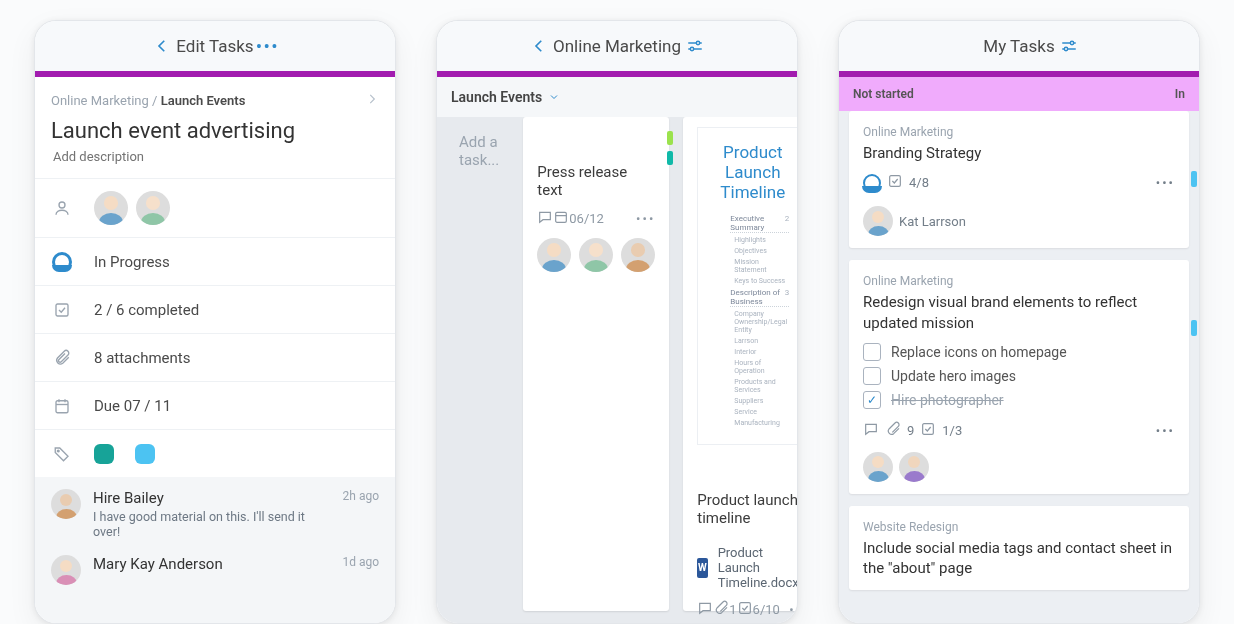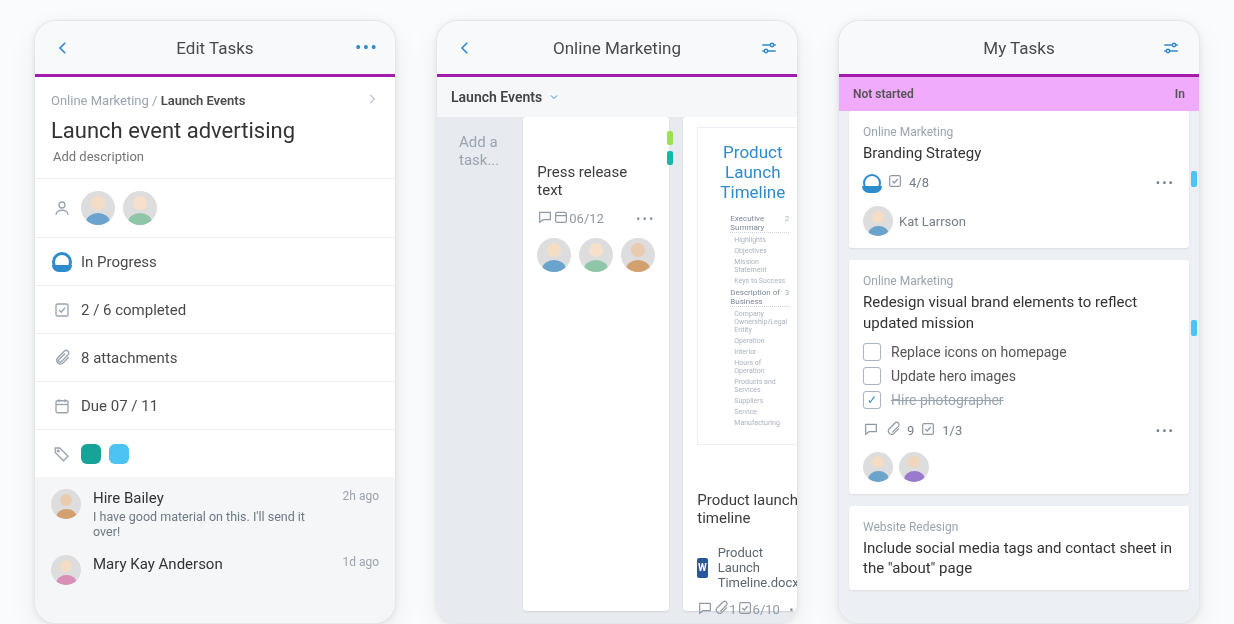--- a/index.html
+++ b/index.html
@@ -23,41 +23,41 @@
     box-shadow: 0 1px 6px rgba(0,0,0,.08), 0 10px 30px rgba(0,0,0,.06);
     overflow: hidden;
     display: flex;
     flex-direction: column;
     flex-shrink: 0;
   }
   .topbar {
     height: 56px;
     display: flex;
     align-items: center;
-    justify-content: space-between;
+    justify-content: center;
     padding: 0 14px;
-    border-bottom: 3px solid #a21caf;
+    border-bottom: 6px solid #a21caf;
     background: #f7f9fb;
   }
   .topbar .title { font-size: 17px; color: #4a4a4a; }
   .topbar .chev { width: 28px; height: 28px; display:flex; align-items:center; justify-content:center; cursor:pointer; }
   .topbar .chev svg { stroke: #2e8bcc; }
   .topbar .more { width:28px; height:28px; display:flex; align-items:center; justify-content:center; cursor:pointer; color:#2e8bcc; letter-spacing:2px; font-weight:bold; }
   .topbar .sliders { width:28px; height:28px; display:flex; align-items:center; justify-content:center; cursor:pointer; }
   .topbar .sliders svg { stroke:#2e8bcc; }
 
   
   .crumbs { padding: 14px 16px 0 16px; display:flex; align-items:center; justify-content:space-between; }
   .crumbs .trail { font-size: 13px; color:#9aa4af; }
   .crumbs .trail b { color:#4a4a4a; font-weight:600; }
   .crumbs .disc svg { stroke:#b6c0cb; }
   .p1 h1 { font-size: 22px; font-weight:400; color:#333; padding: 8px 16px 6px 16px; }
   .add-desc { font-size: 13px; color:#737373; padding: 0 16px 14px 18px; cursor:pointer; }
   .row {
-    display:flex; align-items:center; gap:8px;
+    display:flex; align-items:center; gap:21px;
     padding: 12px 16px; border-top:1px solid #eef1f4; min-height:48px;
   }
   .row .ic { width:22px; height:22px; display:flex; align-items:center; justify-content:center; color:#9aa4af; flex-shrink:0; }
   .row .txt { font-size:15px; color:#4a4a4a; }
   .avatars { display:flex; gap:8px; align-items:center; }
   .av { width:30px; height:30px; border-radius:50%; background:#ddd; position:relative; overflow:hidden; }
   .av .head { position:absolute; width:40%; height:40%; border-radius:50%; top:15%; left:30%; }
   .av .body { position:absolute; width:70%; height:55%; border-radius:50% 50% 0 0; bottom:-20%; left:15%; }
   .av.a1 .head{background:#f5dcc4;} .av.a1 .body{background:#6aa3cc;}
   .av.a2 .head{background:#f6e0cb;} .av.a2 .body{background:#8fc6a7;}
@@ -328,21 +328,21 @@
               <span>Keys to Success</span>
             </li>
           <li>
               <span>Description of Business</span>
               <span>3</span>
             </li>
           <li class="sub">
               <span>Company Ownership/Legal Entity</span>
             </li>
           <li class="sub">
-              <span>Operation</span>
+              <span>Larrson</span>
             </li>
           <li class="sub">
               <span>Interior</span>
             </li>
           <li class="sub">
               <span>Hours of Operation</span>
             </li>
           <li class="sub">
               <span>Products and Services</span>
             </li>

